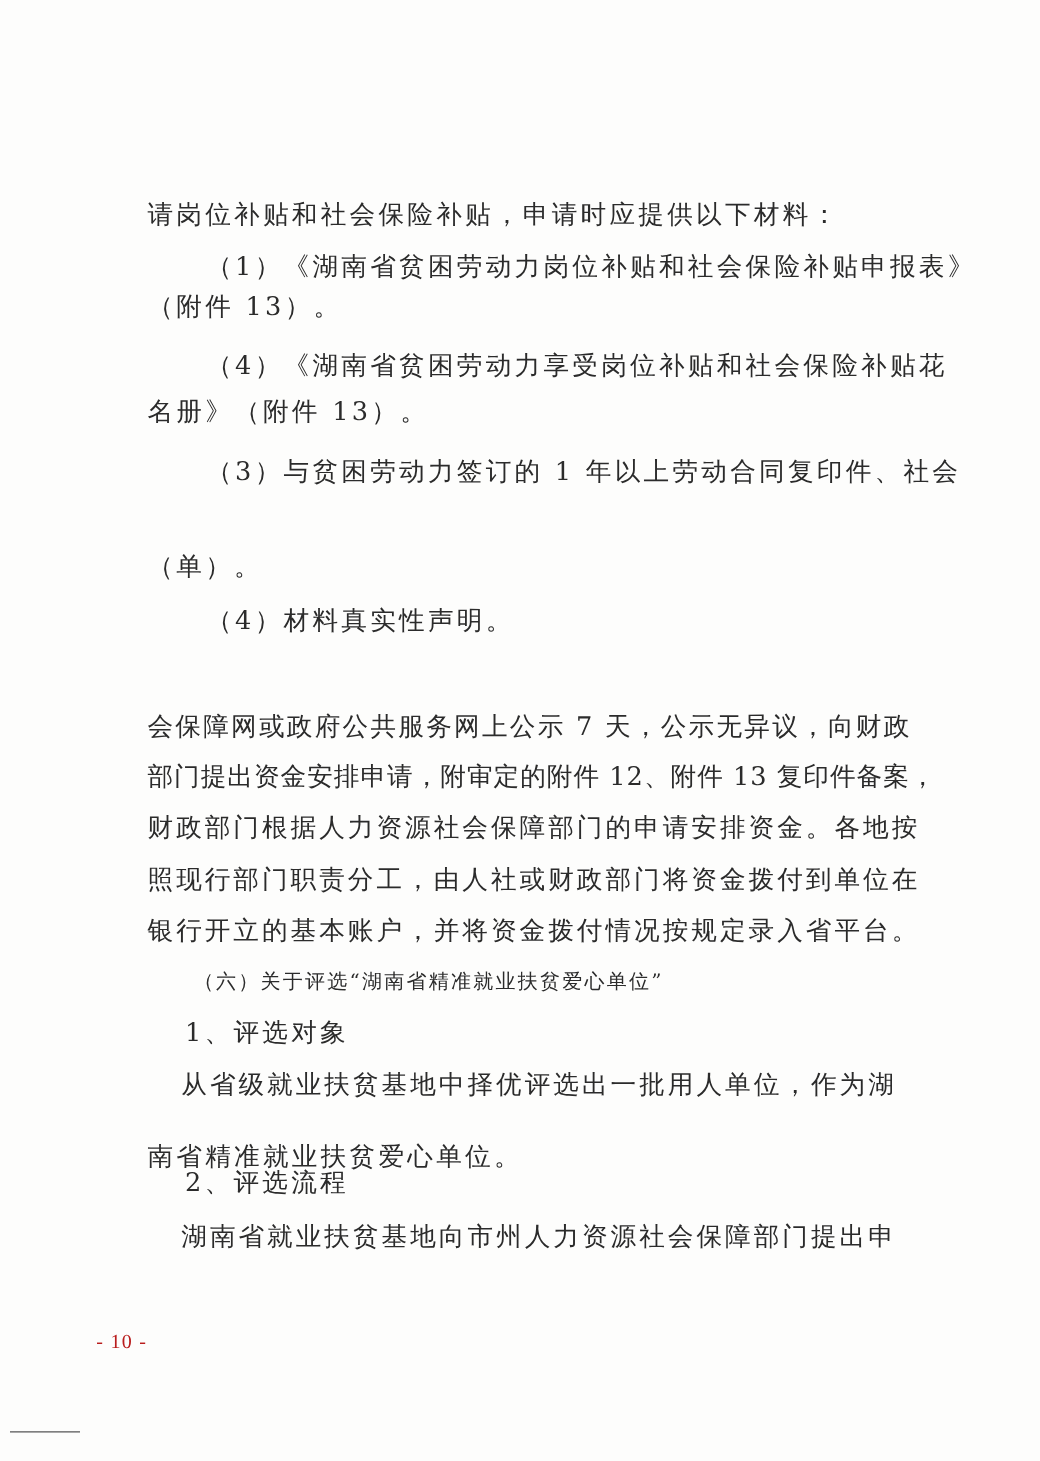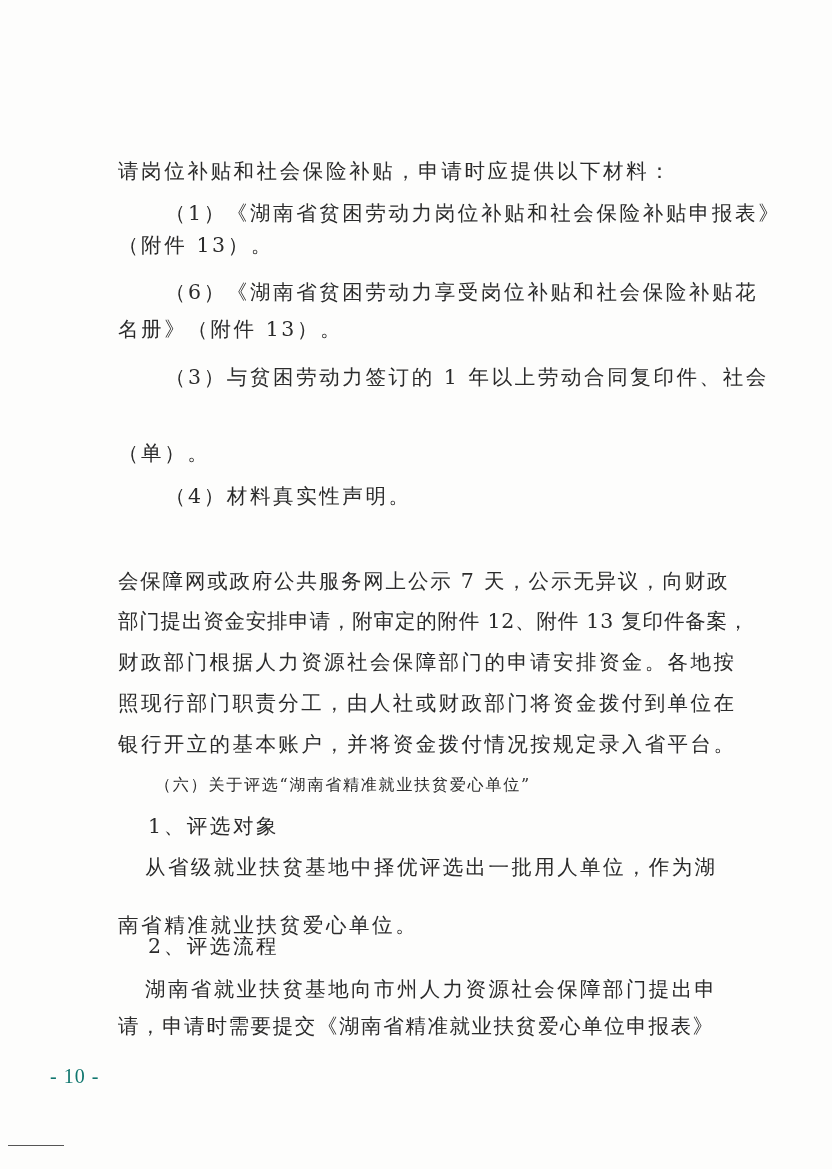--- a/index.html
+++ b/index.html
@@ -27,56 +27,55 @@
       font-size: 20.5px;
       line-height: 28px;
       letter-spacing: 2.6px;
       white-space: nowrap;
       color: #2b2b2b;
     }
     .indent { left: 160px; }
     .just { letter-spacing: 2.4px; }
     .page-number {
       position: absolute;
-      left: 50px;
+      left: 77px;
       top: 1065px;
       font-family: "Liberation Serif", serif;
-      font-size: 20px;
-      color: #0f766e;
+      font-size: 16px;
+      color: #b91c1c;
       letter-spacing: 1px;
     }
     .footer-rule {
       position: absolute;
       left: 8px;
       top: 1145px;
       width: 56px;
       height: 1px;
       background: #555;
     }
   </style>
 </head>
 <body>
 
 <div class="page">
   <div class="line" style="top:157px;">请岗位补贴和社会保险补贴，申请时应提供以下材料：</div>
   <div class="line indent" style="top:199px; left:165px;">（1）《湖南省贫困劳动力岗位补贴和社会保险补贴申报表》</div>
   <div class="line" style="top:231px;">（附件 13）。</div>
-  <div class="line indent" style="top:278px; left:165px;">（6）《湖南省贫困劳动力享受岗位补贴和社会保险补贴花</div>
+  <div class="line indent" style="top:278px; left:165px;">（4）《湖南省贫困劳动力享受岗位补贴和社会保险补贴花</div>
   <div class="line" style="top:315px;">名册》（附件 13）。</div>
   <div class="line indent" style="top:363px; left:165px;">（3）与贫困劳动力签订的 1 年以上劳动合同复印件、社会</div>
   <div class="line" style="top:439px;">（单）。</div>
   <div class="line indent" style="top:482px; left:165px;">（4）材料真实性声明。</div>
   <div class="line just" style="top:567px; letter-spacing:1.8px;">会保障网或政府公共服务网上公示 7 天，公示无异议，向财政</div>
   <div class="line just" style="top:607px; letter-spacing:0.8px;">部门提出资金安排申请，附审定的附件 12、附件 13 复印件备案，</div>
   <div class="line just" style="top:689px; letter-spacing:2.4px;">照现行部门职责分工，由人社或财政部门将资金拨付到单位在</div>
   <div class="line just" style="top:648px; letter-spacing:2.4px;">财政部门根据人力资源社会保障部门的申请安排资金。各地按</div>
   <div class="line just" style="top:730px; letter-spacing:2.4px;">银行开立的基本账户，并将资金拨付情况按规定录入省平台。</div>
   <div class="line indent" style="top:771px; left:155px; font-size:16px; letter-spacing:1.8px;">（六）关于评选“湖南省精准就业扶贫爱心单位”</div>
   <div class="line indent" style="top:812px; left:148px;">1、评选对象</div>
   <div class="line indent" style="top:853px; left:145px; letter-spacing:2.4px;">从省级就业扶贫基地中择优评选出一批用人单位，作为湖</div>
   <div class="line" style="top:900px;margin-top:11px;">南省精准就业扶贫爱心单位。</div>
   <div class="line indent" style="top:932px; left:148px;">2、评选流程</div>
   <div class="line indent" style="top:975px; left:145px; letter-spacing:2.4px;">湖南省就业扶贫基地向市州人力资源社会保障部门提出申</div>
-  <div class="line just" style="top:1012px; letter-spacing:1.6px;">请，申请时需要提交《湖南省精准就业扶贫爱心单位申报表》</div>
 
   <div class="page-number">- 10 -</div>
   <div class="footer-rule"></div>
 </div>
 
 </body></html>

